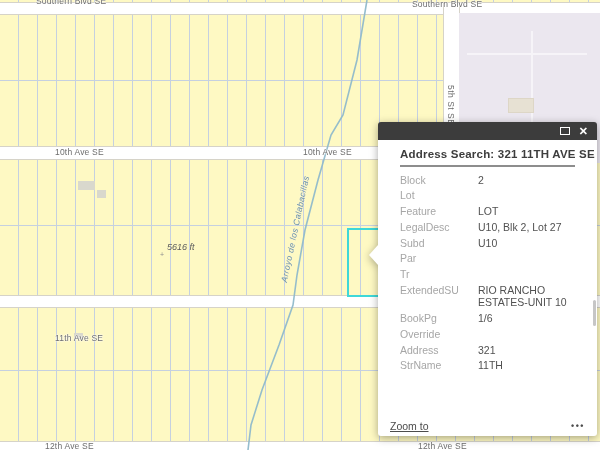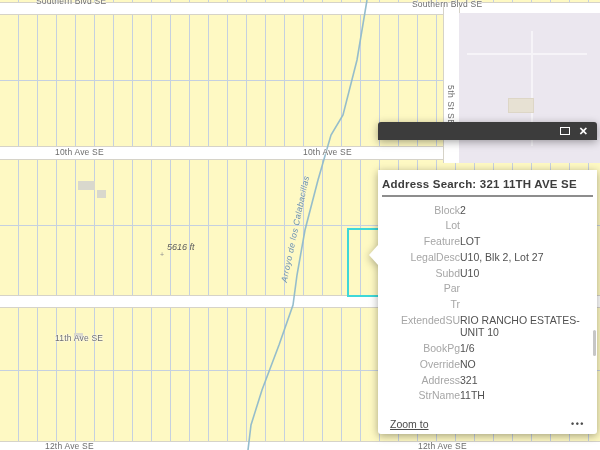--- a/index.html
+++ b/index.html
@@ -38,28 +38,28 @@
   .parcel-highlight{position:absolute;left:347px;top:228px;width:45px;height:65px;border:2px solid #3fd8d8;}
   
   .popup{position:absolute;left:378px;top:122px;width:219px;filter:drop-shadow(0 2px 4px rgba(0,0,0,.35));}
   .popup-header{
     height:18px;background:#3c3c3c;border-radius:3px 3px 0 0;
     display:flex;align-items:center;justify-content:flex-end;gap:9px;padding-right:9px;
   }
   .icon-maximize{width:8px;height:6px;border:1.5px solid #fff;display:inline-block;}
   .icon-close{color:#fff;font-size:11px;font-weight:bold;line-height:1;cursor:pointer;}
   .popup-body{
-    position:relative;background:#fff;height:264px;border-radius:0 0 3px 3px;
-    padding:0 4px;box-sizing:border-box;overflow:hidden;margin-top:30px;
+    position:relative;background:#fff;height:296px;border-radius:0 0 3px 3px;
+    padding:0 22px;box-sizing:border-box;overflow:hidden;
   }
   .popup-title{padding-top:8px;font-size:11.5px;font-weight:600;color:#3d3d3d;letter-spacing:.2px;white-space:nowrap;}
   .popup-divider{border-bottom:2px solid #8d8d8d;margin:5px 0 5px;}
   .attr-table{font-size:10.5px;line-height:1.18;}
   .attr-row{display:flex;padding:1.7px 0;min-height:12px;}
-  .attr-label{width:78px;flex:none;color:#a6a6a6;text-align:right;}
+  .attr-label{width:78px;flex:none;color:#a6a6a6;}
   .attr-value{flex:1;color:#515151;}
   .popup-footer{
     position:absolute;left:12px;right:12px;bottom:4px;
     display:flex;justify-content:space-between;align-items:center;
   }
   .zoom-to{font-size:10.5px;color:#4c4c4c;text-decoration:underline;cursor:pointer;}
   .more-menu{font-size:9px;color:#4c4c4c;font-weight:bold;letter-spacing:1.5px;cursor:pointer;}
   .popup-pointer{
     position:absolute;left:-9px;top:123px;width:0;height:0;
     border-top:10px solid transparent;border-bottom:10px solid transparent;border-right:9px solid #fff;
@@ -152,21 +152,20 @@
           <div class="attr-row">
             <span class="attr-label">ExtendedSU</span>
             <span class="attr-value">RIO RANCHO ESTATES-UNIT 10</span>
           </div>
           <div class="attr-row">
             <span class="attr-label">BookPg</span>
             <span class="attr-value">1/6</span>
           </div>
           <div class="attr-row">
             <span class="attr-label">Override</span>
-            <span class="attr-value">NO</span>
           </div>
           <div class="attr-row">
             <span class="attr-label">Address</span>
             <span class="attr-value">321</span>
           </div>
           <div class="attr-row">
             <span class="attr-label">StrName</span>
             <span class="attr-value">11TH</span>
           </div>
         </div>

